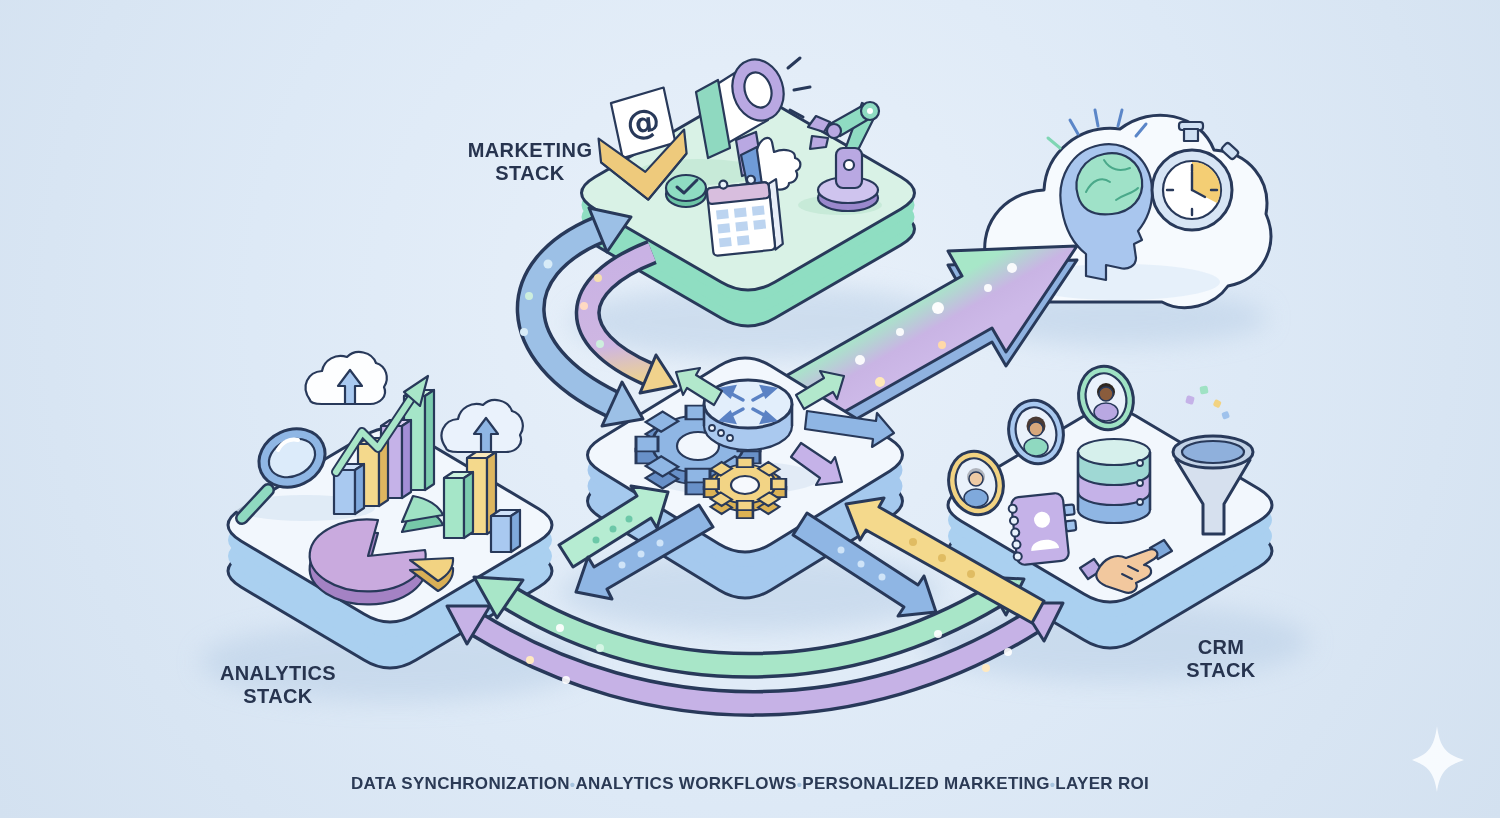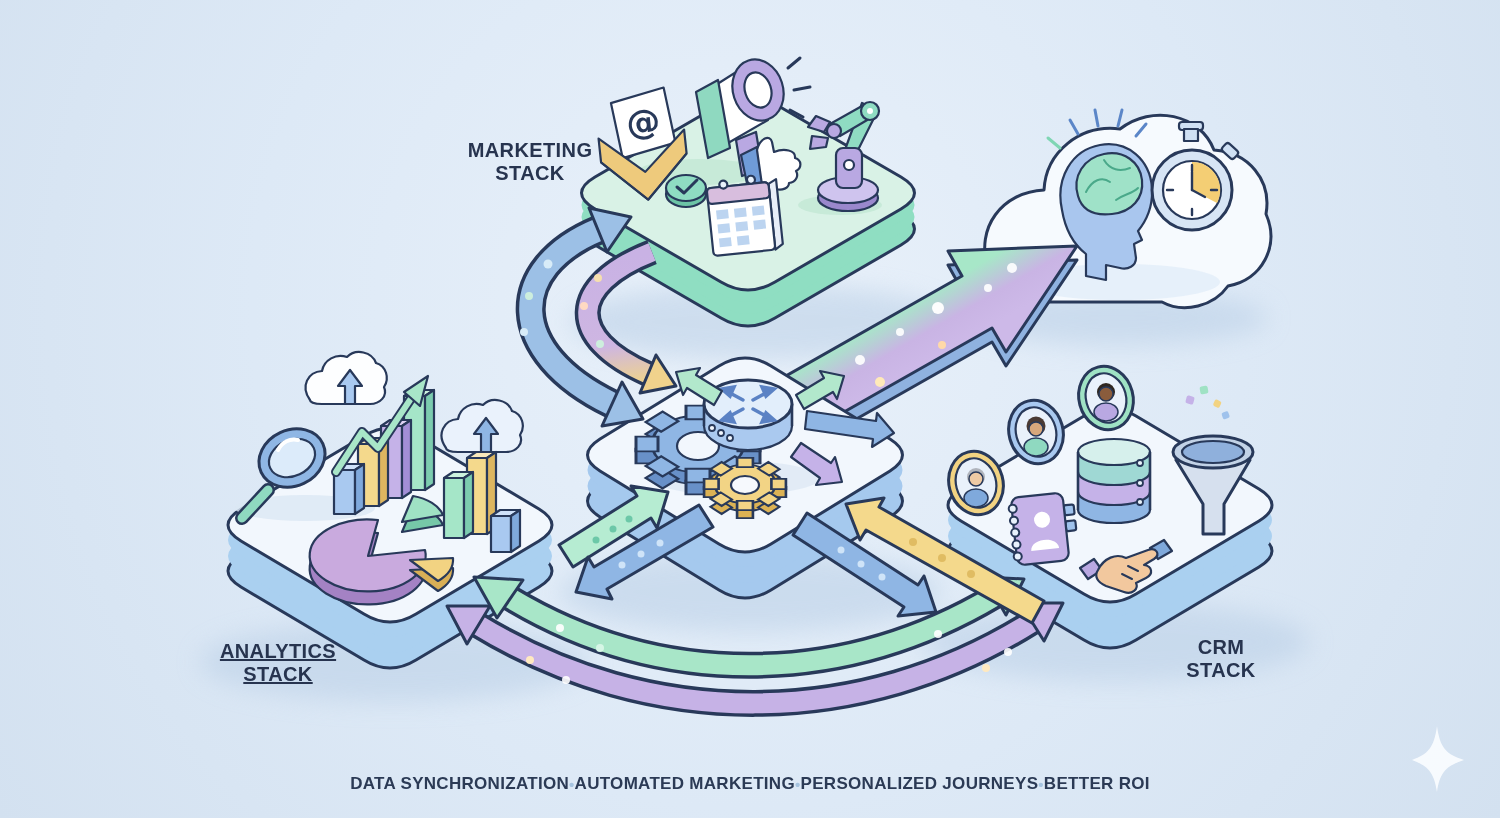--- a/index.html
+++ b/index.html
@@ -450,26 +450,26 @@
       <circle cx="598" cy="278" r="4" fill="#f6dfae"></circle>
           <circle cx="584" cy="306" r="4" fill="#ffd9c2"></circle>
           <circle cx="600" cy="344" r="4" fill="#cdeedd"></circle>
     </g>
   </g>
 
   <path d="M1437,726 C1440,748 1446,754 1464,760 C1446,766 1440,772 1437,792 C1434,772 1428,766 1412,760 C1428,754 1434,748 1437,726 Z" fill="#fbfdff" opacity="0.9"></path>
 </svg>
 
 <div class="lbl" style="left:448px;top:139px;width:140px;margin-left:12px;">MARKETING STACK</div>
-<div class="lbl" style="left:208px;top:640px;width:140px;text-decoration:underline;">ANALYTICS STACK</div>
+<div class="lbl" style="left:208px;top:662px;width:140px;">ANALYTICS STACK</div>
 <div class="lbl" style="left:1181px;top:636px;width:80px;">CRM STACK</div>
 
 <div id="footer">
   <span>DATA SYNCHRONIZATION</span>
   <span class="sep">•</span>
-  <span>AUTOMATED MARKETING</span>
+  <span>ANALYTICS WORKFLOWS</span>
   <span class="sep">•</span>
-  <span>PERSONALIZED JOURNEYS</span>
+  <span>PERSONALIZED MARKETING</span>
   <span class="sep">•</span>
-  <span>BETTER ROI</span>
+  <span>LAYER ROI</span>
 </div>
 
 </div>
 
 </body></html>

